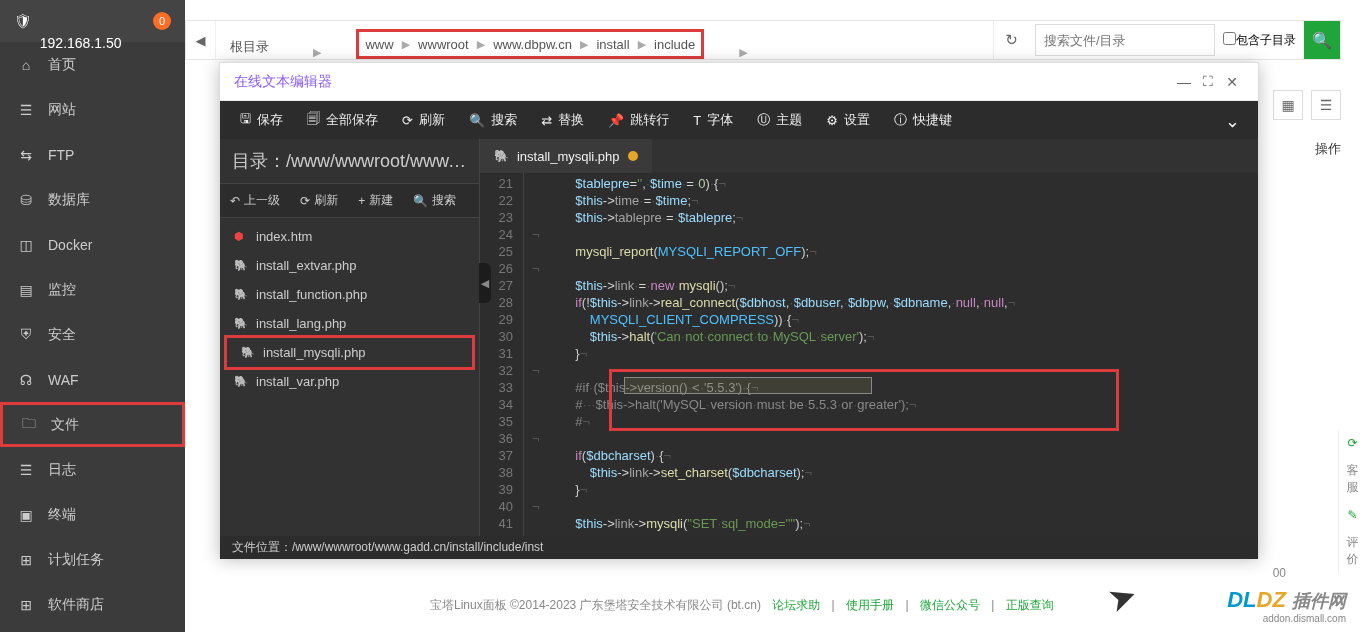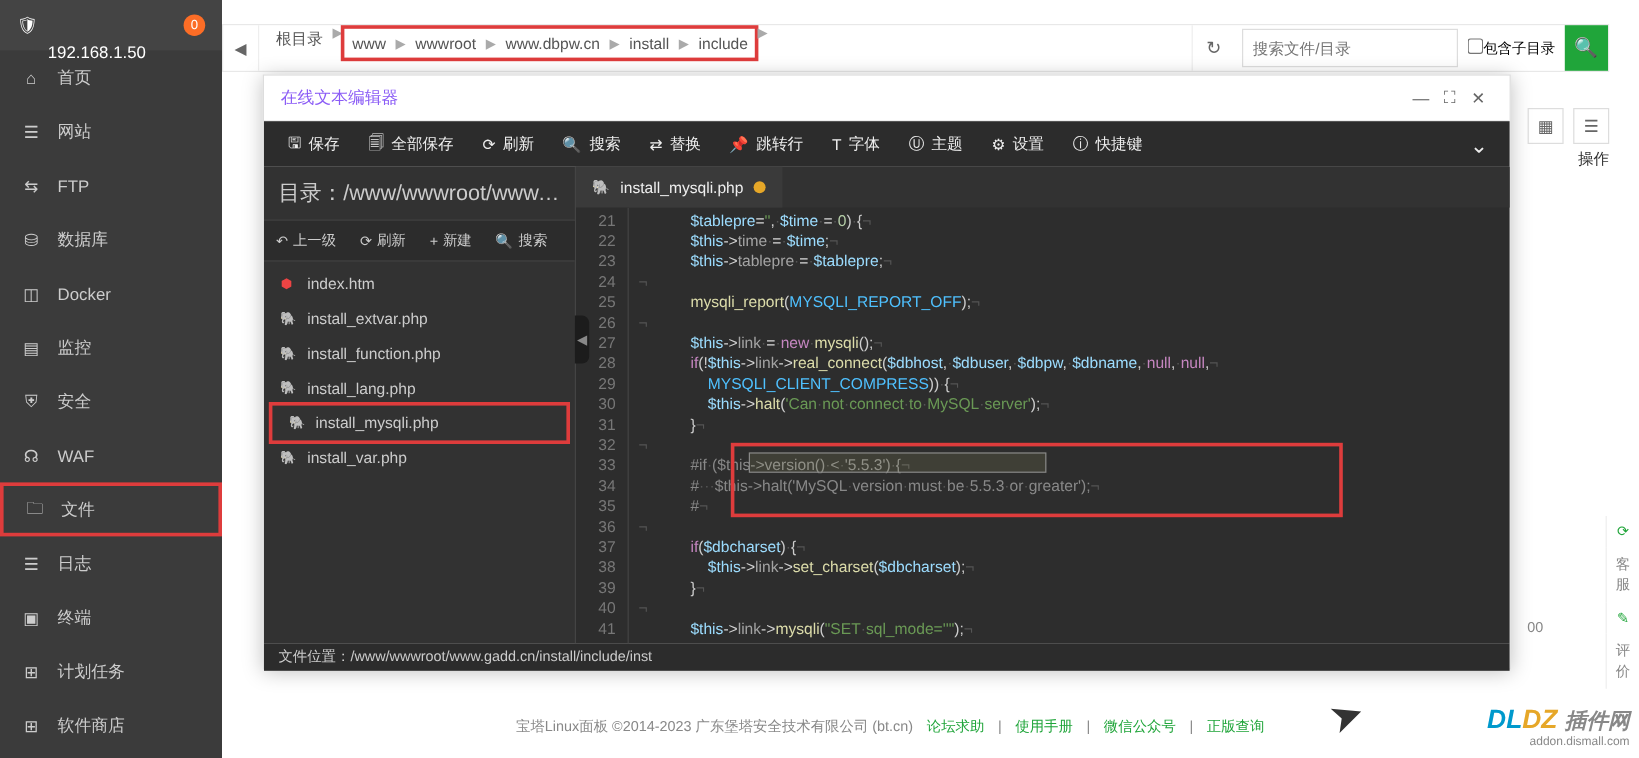--- a/index.html
+++ b/index.html
@@ -9,34 +9,34 @@
     .sidebar-header { height: 42px; display: flex; align-items: center; padding: 0 14px; background: #444; }
     .sidebar-header .shield { font-size: 14px; margin-right: 8px; color: #fff; }
     .sidebar-header .ip { font-size: 14px; color: #fff; flex: 1; margin-top: 44px; }
     .sidebar-header .badge { background: #fc6d26; color: #fff; border-radius: 50%; width: 18px; height: 18px; font-size: 11px; display: flex; align-items: center; justify-content: center; }
     .sidebar-item { height: 45px; display: flex; align-items: center; padding: 0 18px; cursor: pointer; font-size: 14px; }
     .sidebar-item.highlighted { border: 3px solid #de3c3c; }
     .sidebar-item .s-icon { width: 16px; margin-right: 14px; font-size: 14px; text-align: center; }
     
     .top-bar { position: absolute; left: 185px; top: 20px; right: 25px; height: 40px; display: flex; align-items: center; border: 1px solid #e8e8e8; }
     .nav-btn { width: 30px; height: 38px; display: flex; align-items: center; justify-content: center; cursor: pointer; font-size: 13px; color: #666; border-right: 1px solid #eee; }
-    .breadcrumb { flex: 1; display: flex; align-items: flex-start; height: 38px; padding: 0 8px; }
+    .breadcrumb { flex: 1; display: flex; align-items: flex-end; height: 38px; padding: 0 8px; gap: 36px; }
     .bc-item { display: flex; align-items: center; padding: 0 6px; font-size: 13px; color: #555; cursor: pointer; height: 24px; }
     .bc-arrow { color: #aaa; padding: 0 2px; font-size: 11px; }
     .bc-highlight { border: 3px solid #de3c3c; display: flex; align-items: center; margin: 0 -3px; }
     .refresh-btn { width: 36px; display: flex; align-items: center; justify-content: center; border-left: 1px solid #eee; height: 38px; cursor: pointer; color: #666; font-size: 15px; }
     .search-box { width: 180px; border: 1px solid #ddd; height: 32px; margin-left: 6px; padding: 0 8px; font-size: 13px; }
     .sub-check { display: flex; align-items: flex-start; padding: 0 8px; font-size: 12px; }
     .search-btn { width: 36px; height: 38px; background: #20a53a; display: flex; align-items: center; justify-content: center; color: #fff; cursor: pointer; }
     
     .right-tools { position: absolute; right: 25px; top: 90px; display: flex; gap: 8px; }
     .tool-btn { width: 30px; height: 30px; border: 1px solid #ddd; display: flex; align-items: center; justify-content: center; cursor: pointer; font-size: 14px; color: #666; }
     
-    .op-header { position: absolute; right: 25px; top: 124px; font-size: 13px; color: #333; }
-    .page-count { position: absolute; right: 80px; top: 516px; font-size: 12px; color: #888; }
+    .op-header { position: absolute; right: 25px; top: 140px; font-size: 13px; color: #333; }
+    .page-count { position: absolute; right: 80px; top: 566px; font-size: 12px; color: #888; }
     
     .editor-modal { position: absolute; left: 219px; top: 62px; width: 1040px; height: 496px; background: #fff; box-shadow: 0 2px 16px rgba(0,0,0,0.25); border: 1px solid #ddd; }
     .modal-header { height: 38px; display: flex; align-items: center; padding: 0 14px; border-bottom: 1px solid #eee; }
     .modal-title { flex: 1; font-size: 14px; color: #8b5cf6; }
     .modal-ctrl { width: 24px; height: 24px; display: flex; align-items: center; justify-content: center; cursor: pointer; color: #666; font-size: 14px; }
     
     .editor-toolbar { height: 38px; background: #2c2c2c; display: flex; align-items: center; padding: 0 8px; }
     .tb-item { color: #eee; font-size: 13px; padding: 0 12px; display: flex; align-items: center; gap: 6px; cursor: pointer; height: 38px; }
     .tb-caret { margin-left: auto; color: #eee; padding: 0 10px; cursor: pointer; font-size: 18px; transform: rotate(180deg); }
     
@@ -78,21 +78,21 @@
     
     .footer-bar { height: 23px; background: #2c2c2c; color: #ccc; font-size: 12px; display: flex; align-items: center; padding: 0 12px; }
     
     .page-footer { position: absolute; left: 430px; bottom: 18px; font-size: 12px; color: #888; }
     .page-footer a { color: #20a53a; text-decoration: none; margin: 0 8px; }
     
     .side-widgets { position: absolute; right: 0; top: 430px; width: 28px; }
     .sw-item { padding: 6px 4px; font-size: 12px; text-align: center; color: #20a53a; border-left: 1px solid #eee; cursor: pointer; }
     .sw-item.gray { color: #888; }
     
-    .watermark { position: absolute; right: 8px; bottom: 8px; font-size: 22px; font-weight: bold; font-style: italic; }
+    .watermark { position: absolute; right: 20px; bottom: 8px; font-size: 22px; font-weight: bold; font-style: italic; }
     .watermark .d1 { color: #0099cc; }
     .watermark .d2 { color: #e6a728; }
     .watermark .d3 { color: #888; font-size: 18px; }
     .watermark .sub { font-size: 10px; color: #888; display: block; text-align: right; font-style: normal; font-weight: normal; }
     .send-plane { position: absolute; right: 230px; bottom: 15px; font-size: 34px; color: #333; transform: rotate(-20deg); }
   </style>
 </head>
 <body>
 
 <div class="sidebar">

